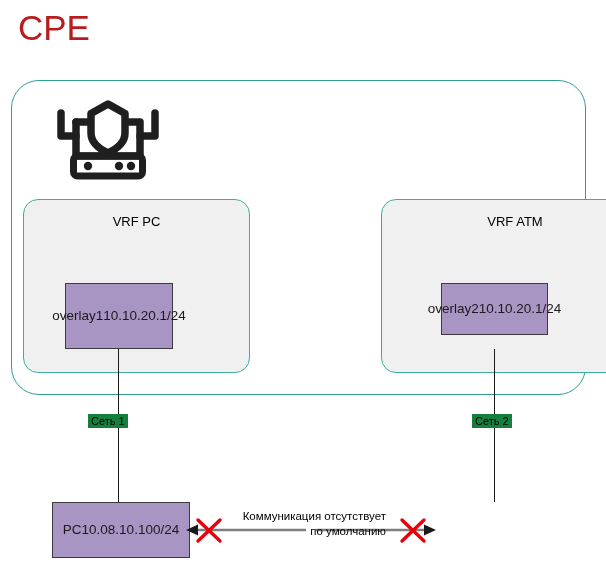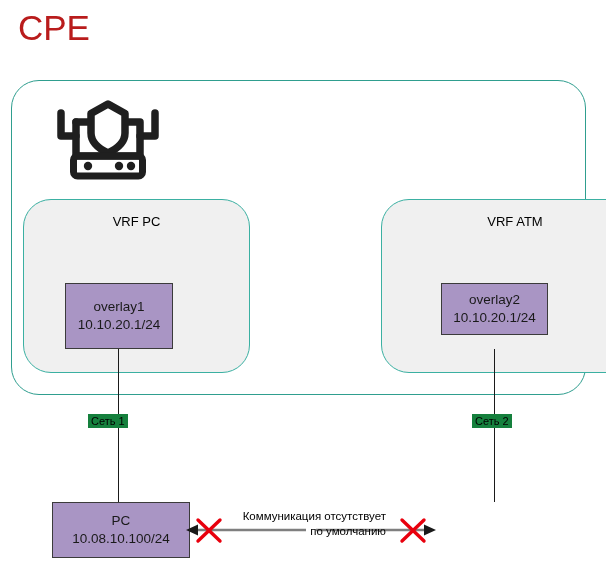--- a/index.html
+++ b/index.html
@@ -40,21 +40,21 @@
     height: 315px;
     box-sizing: border-box;
     border: 1.6px solid #2f9e8f;
     border-radius: 28px;
     background: #ffffff;
   }
   .vrf-box {
     position: absolute;
     box-sizing: border-box;
     border: 1.6px solid #3bb0a2;
-    border-radius: 28px;
+    border-radius: 15px;
     background: #f0f0f0;
   }
   .vrf-left  { left: 23px;  top: 199px; width: 227px; height: 174px; }
   .vrf-right { left: 356px; top: 199px; width: 268px; height: 174px; margin-left: 25px; }
   .vrf-label {
     position: absolute;
     top: 14px;
     left: 0;
     width: 100%;
     text-align: center;
@@ -62,21 +62,21 @@
     line-height: 16px;
     color: #000000;
     font-family: "Liberation Sans", sans-serif;
   }
   .node {
     position: absolute;
     box-sizing: border-box;
     background: #a995c4;
     border: 1.4px solid #3b3b3b;
     display: flex;
-    flex-direction: column;
+    flex-direction: row;
     align-items: center;
     justify-content: center;
     font-size: 13.5px;
     line-height: 18px;
     color: #1a1a1a;
     font-family: "Liberation Sans", sans-serif;
     text-align: center;
   }
   .node .l1 { display: block; }
   .node .l2 { display: block; }

